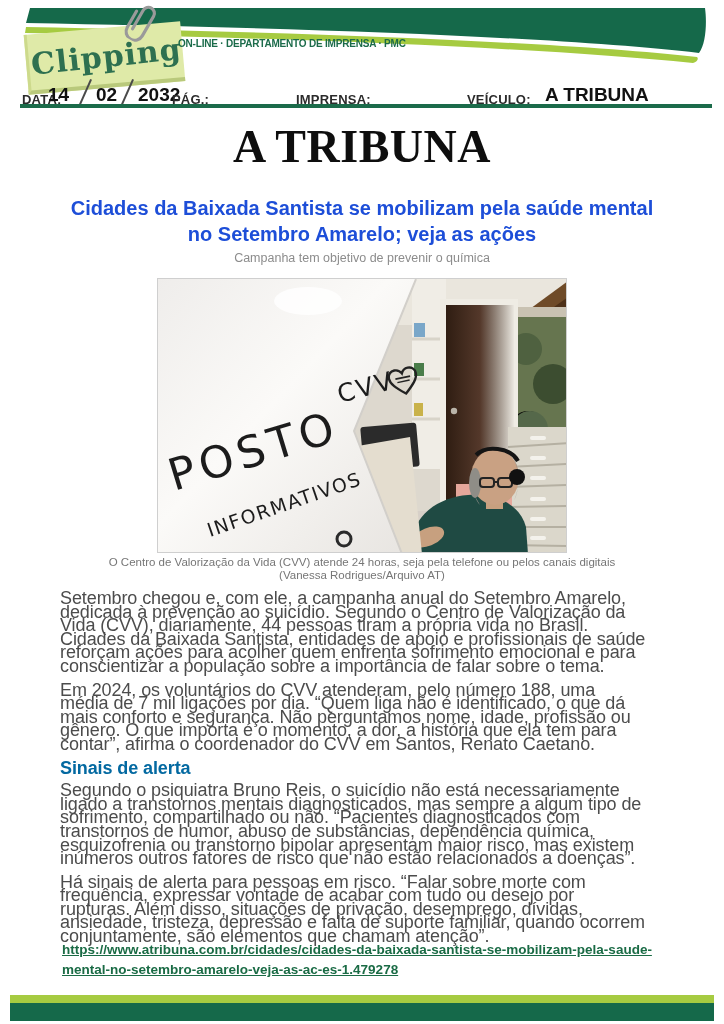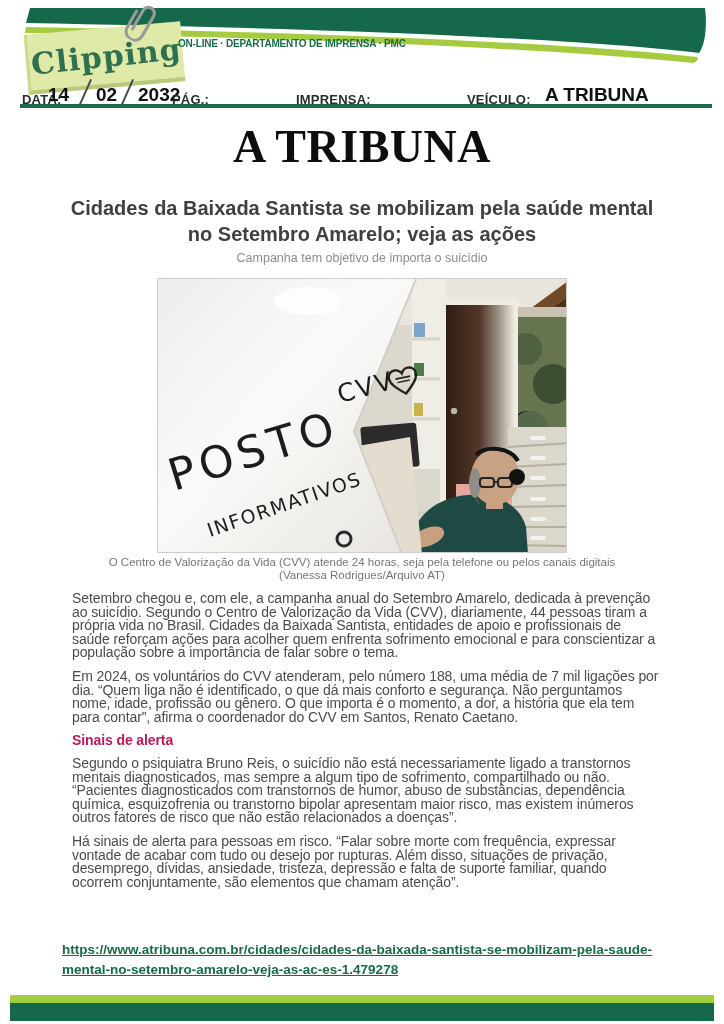--- a/index.html
+++ b/index.html
@@ -23,35 +23,35 @@
   .meta .lbl{position:absolute;font-size:13px;font-weight:700;color:#2b2b2b;letter-spacing:0.2px;top:14px;}
   .meta .val{position:absolute;font-size:19px;font-weight:700;color:#111;top:6px;}
   .slash{position:absolute;width:1.6px;height:30px;background:#4a4a4a;transform:rotate(24deg);top:0;}
   .green-rule{position:absolute;left:20px;top:104px;width:692px;height:4px;background:#1b6b4a;}
 
   
   .masthead{position:absolute;left:0;top:120px;width:724px;text-align:center;
     font-family:"Liberation Serif",serif;font-weight:700;font-size:46px;color:#0e0e0e;
     letter-spacing:0.5px;transform:scaleY(1.02);}
   .headline{position:absolute;left:60px;top:195px;width:604px;text-align:center;
-    font-size:20px;line-height:26px;font-weight:700;color:#404040;}
+    font-size:20px;line-height:26px;font-weight:700;color:#1d4ed8;}
   .subtitle{position:absolute;left:60px;top:251px;width:604px;text-align:center;
     font-size:12.5px;color:#8c8c8c;}
 
   
   .photo{position:absolute;left:157px;top:278px;width:410px;height:275px;
     border:1px solid #cfcfcf;box-sizing:border-box;background:#e2ddd3;overflow:hidden;}
   .caption{position:absolute;left:102px;top:556px;width:520px;text-align:center;
     font-size:11.5px;line-height:13px;color:#767676;}
 
   
-  .body-text{position:absolute;left:72px;top:592px;width:588px;
-    font-size:14px;line-height:13.6px;color:#4c4c4c;letter-spacing:-0.1px;}
+  .body-text{position:absolute;left:60px;top:592px;width:588px;
+    font-size:18px;line-height:13.6px;color:#4c4c4c;letter-spacing:-0.1px;}
   .body-text p{margin:0 0 10px 0;}
-  .body-text p.heading{font-weight:700;color:#be185d;margin:3px 0 9px 0;}
+  .body-text p.heading{font-weight:700;color:#0369a1;margin:3px 0 9px 0;}
 
   
   .url-wrap{position:absolute;left:62px;top:940px;width:600px;text-align:left;}
   .url-wrap a{font-size:13.5px;font-weight:700;color:#1a6b45;line-height:20px;
     overflow-wrap:anywhere;word-break:break-word;text-decoration:underline;}
   .foot-light{position:absolute;left:10px;top:995px;width:704px;height:8px;background:#a6cb41;}
   .foot-dark{position:absolute;left:10px;top:1003px;width:704px;height:18px;background:#15694a;}
 </style>
 </head>
 <body>
@@ -79,21 +79,21 @@
     <span class="val" style="left:138px">2032</span>
     <span class="lbl" style="left:172px">PÁG.:</span>
     <span class="lbl" style="left:296px">IMPRENSA:</span>
     <span class="lbl" style="left:467px">VEÍCULO:</span>
     <span class="val" style="left:545px">A TRIBUNA</span>
   </div>
   <div class="green-rule"></div>
 
   <div class="masthead">A TRIBUNA</div>
   <div class="headline">Cidades da Baixada Santista se mobilizam pela saúde mental no Setembro Amarelo; veja as ações</div>
-  <div class="subtitle">Campanha tem objetivo de importa o suicídio</div>
+  <div class="subtitle">Campanha tem objetivo de prevenir o química</div>
 
   <div class="photo">
     <svg viewBox="0 0 410 275" width="410" height="275">
       <defs>
         <linearGradient id="doorG" x1="0" y1="0" x2="1" y2="0">
           <stop offset="0" stop-color="#2f1d12"></stop>
             <stop offset="0.5" stop-color="#54382a"></stop>
             <stop offset="1" stop-color="#32201405"></stop>
           <stop offset="1" stop-color="#3a2418"></stop>
         </linearGradient>

